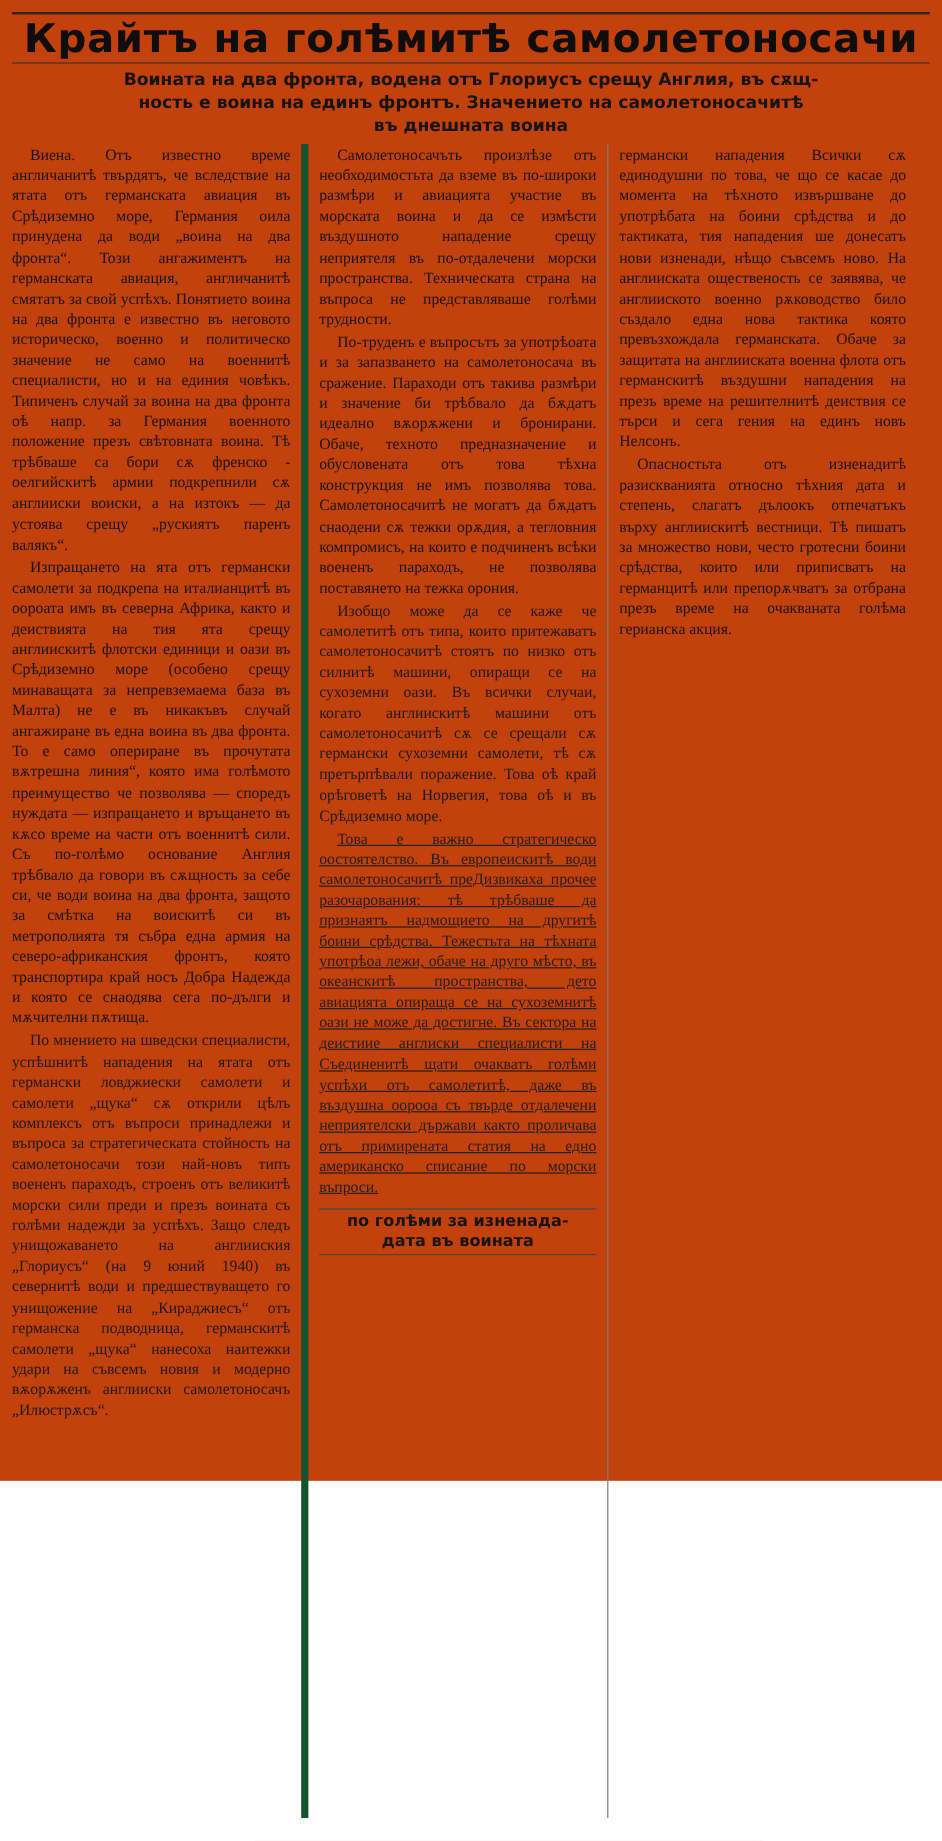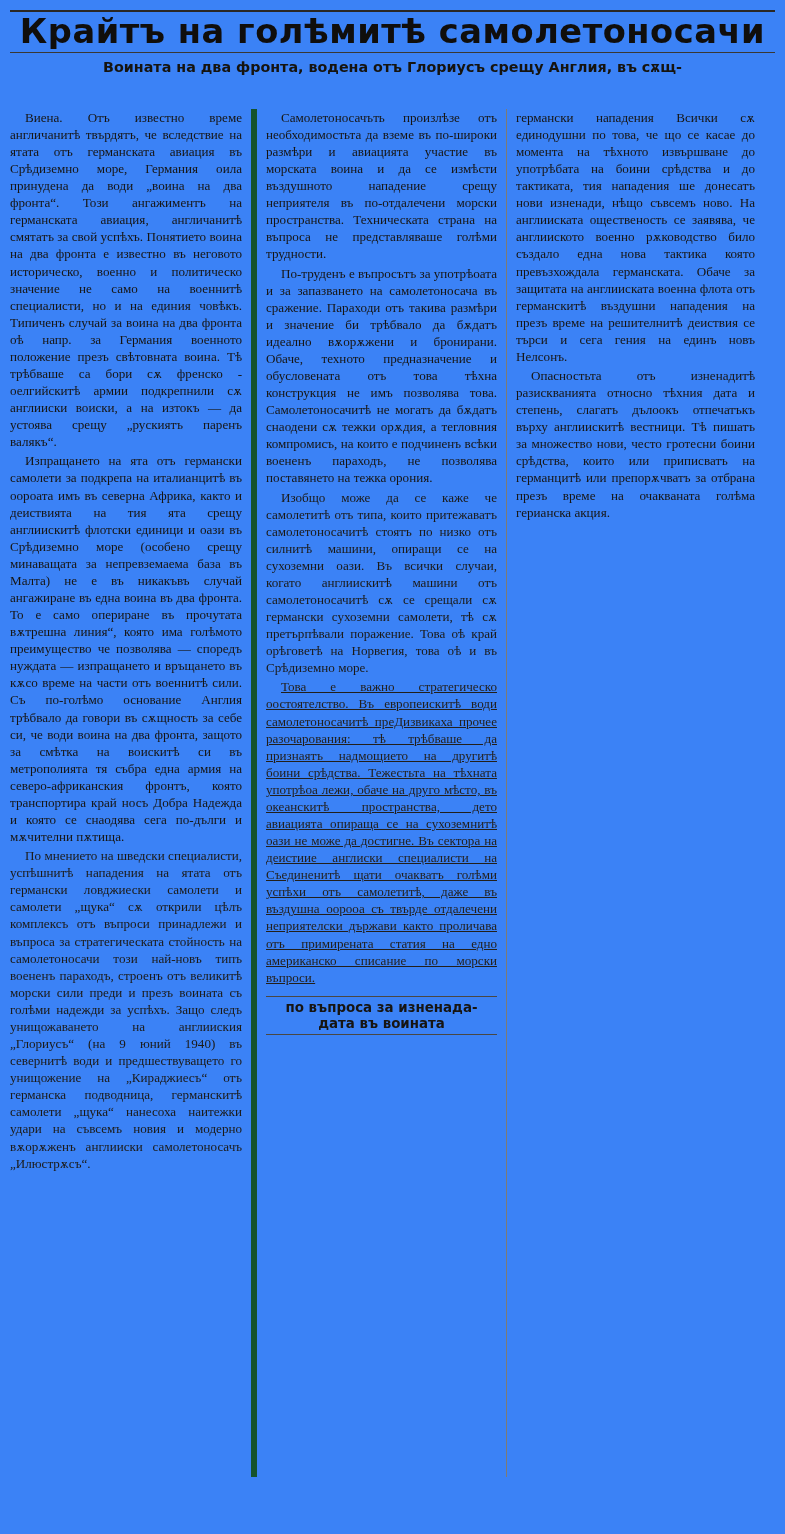--- a/index.html
+++ b/index.html
@@ -10,24 +10,24 @@
   body {
     width: 785px;
     height: 1534px;
     font-family: "Liberation Serif", serif;
     color: #171512;
     overflow: hidden;
   }
   .page {
     position: relative;
     width: 785px;
-    height: 1534px;
+    height: 1234px;
     box-sizing: border-box;
     padding: 8px 10px 20px 10px;
-    background: #3b82f6;
+    background: #c2410c;
   }
   .rule-top {
     width: 100%;
     height: 2px;
     background: #2a2724;
     margin: 2px 0 3px 0;
   }
   .rule-thin {
     width: 100%;
     height: 1px;
@@ -63,21 +63,20 @@
     margin-top: 5px;
     height: 1395px;
   }
   .col {
     box-sizing: border-box;
     font-size: 13.1px;
     line-height: 1.305;
     text-align: justify;
     text-justify: inter-word;
     hyphens: auto;
-    margin-top: 27px;
   }
   .col1 { width: 241px; padding-right: 9px; }
   .col2 { width: 256px; padding: 0 9px; border-left: 6px solid #14532d; border-right: 1px solid #7e7b74; }
   .col3 { width: 248px; padding-left: 9px; }
   .col p {
     margin: 0 0 2px 0;
     text-indent: 15px;
   }
   .col p.noind { text-indent: 0; }
   .subhead {
@@ -112,37 +111,39 @@
 <div class="page">
 
   <div class="rule-top"></div>
 
   <div class="masthead">Крайтъ на голѣмитѣ самолетоносачи</div>
 
   <div class="rule-thin"></div>
 
   <div class="deck">
     <span>Воината на два фронта, водена отъ Глориусъ срещу Англия, въ сѫщ-</span>
+    <span class="l2">ность е воина на единъ фронтъ. Значението на самолетоносачитѣ</span>
+    <span class="l2">въ днешната воина</span>
   </div>
 
   <div class="columns">
 
     <div class="col col1">
       <p>Виена. Отъ известно време англичанитѣ твърдятъ, че вследствие на ятата отъ германската авиация въ Срѣдиземно море, Германия оила принудена да води „воина на два фронта“. Този ангажиментъ на германската авиация, англичанитѣ смятатъ за свой успѣхъ. Понятието воина на два фронта е известно въ неговото историческо, военно и политическо значение не само на военнитѣ специалисти, но и на единия човѣкъ. Типиченъ случай за воина на два фронта оѣ напр. за Германия военното положение презъ свѣтовната воина. Тѣ трѣбваше са бори сѫ френско - оелгийскитѣ армии подкрепнили сѫ англииски воиски, а на изтокъ — да устоява срещу „рускиятъ паренъ валякъ“.</p>
       <p>Изпращането на ята отъ германски самолети за подкрепа на италианцитѣ въ оороата имъ въ северна Африка, както и деиствията на тия ята срещу англиискитѣ флотски единици и оази въ Срѣдиземно море (особено срещу минаващата за непревземаема база въ Малта) не е въ никакъвъ случай ангажиране въ една воина въ два фронта. То е само опериране въ прочутата вѫтрешна линия“, която има голѣмото преимущество че позволява — спорeдъ нуждата — изпращането и връщането въ кѫсо време на части отъ военнитѣ сили. Съ по-голѣмо основание Англия трѣбвало да говори въ сѫщность за себе си, че води воина на два фронта, защото за смѣтка на воискитѣ си въ метрополията тя събра една армия на северо-африканския фронтъ, която транспортира край носъ Добра Надежда и която се снаодява сега по-дълги и мѫчителни пѫтища.</p>
       <p>По мнението на шведски специалисти, успѣшнитѣ нападения на ятата отъ германски ловджиески самолети и самолети „щука“ сѫ открили цѣлъ комплексъ отъ въпроси принадлежи и въпроса за стратегическата стойность на самолетоносачи този най-новъ типъ воененъ параходъ, строенъ отъ великитѣ морски сили преди и презъ воината съ голѣми надежди за успѣхъ. Защо следъ унищожаването на англииския „Глориусъ“ (на 9 юний 1940) въ севернитѣ води и предшествуващето го унищожение на „Кираджиесъ“ отъ германска подводница, германскитѣ самолети „щука“ нанесоха наитежки удари на съвсемъ новия и модерно вѫорѫженъ англииски самолетоносачъ „Илюстрѫсъ“.</p>
     </div>
 
     <div class="col col2">
       <p>Самолетоносачъть произлѣзе отъ необходимостьта да вземе въ по-широки размѣри и авиацията участие въ морската воина и да се измѣсти въздушното нападение срещу неприятеля въ по-отдалечени морски пространства. Техническата страна на въпроса не представляваше голѣми трудности.</p>
       <p>По-труденъ е въпросътъ за употрѣоата и за запазването на самолетоносача въ сражение. Параходи отъ такива размѣри и значение би трѣбвало да бѫдатъ идеално вѫорѫжени и бронирани. Обаче, техното предназначение и обусловената отъ това тѣхна конструкция не имъ позволява това. Самолетоносачитѣ не могатъ да бѫдатъ снаодени сѫ тежки орѫдия, а тегловния компромисъ, на които е подчиненъ всѣки воененъ параходъ, не позволява поставянето на тежка орония.</p>
       <p>Изобщо може да се каже че самолетитѣ отъ типа, които притежаватъ самолетоносачитѣ стоятъ по низко отъ силнитѣ машини, опиращи се на сухоземни оази. Въ всички случаи, когато англиискитѣ машини отъ самолетоносачитѣ сѫ се срещали сѫ германски сухоземни самолети, тѣ сѫ претърпѣвали поражение. Това оѣ край орѣговетѣ на Норвегия, това оѣ и въ Срѣдиземно море.</p>
       <p>Това е важно стратегическо оостоятелство. Въ европеискитѣ води самолетоносачитѣ преДизвикаха прочее разочарования: тѣ трѣбваше да признаятъ надмощието на другитѣ боини срѣдства. Тежестьта на тѣхната употрѣоа лежи, обаче на друго мѣсто, въ океанскитѣ пространства, дето авиацията опираща се на сухоземнитѣ оази не може да достигне. Въ сектора на деистиие англиски специалисти на Съединенитѣ щати очакватъ голѣми успѣхи отъ самолетитѣ, даже въ въздушна оорооа съ твърде отдалечени неприятелски държави както проличава отъ примирената статия на едно американско списание по морски въпроси.</p>
       <div class="boxhead">
-        <span>по въпроса за изненада-</span><br>
+        <span>по голѣми за изненада-</span><br>
         <span>дата въ воината</span>
       </div>
     </div>
 
     <div class="col col3">
       <p class="noind">германски нападения Всички сѫ единодушни по това, че що се касае до момента на тѣхното извършване до употрѣбата на боини срѣдства и до тактиката, тия нападения ше донесатъ нови изненади, нѣщо съвсемъ ново. На англииската ощественость се заявява, че англииското военно рѫководство било създало една нова тактика която превъзхождала германската. Обаче за защитата на англииската военна флота отъ германскитѣ въздушни нападения на презъ време на решителнитѣ деиствия се търси и сега гения на единъ новъ Нелсонъ.</p>
       <p>Опасностьта отъ изненадитѣ разискванията относно тѣхния дата и степень, слагатъ дълоокъ отпечатъкъ върху англиискитѣ вестници. Тѣ пишатъ за множество нови, често гротесни боини срѣдства, които или приписватъ на германцитѣ или препорѫчватъ за отбрана презъ време на очакваната голѣма герианска акция.</p>
     </div>
 
   </div>

